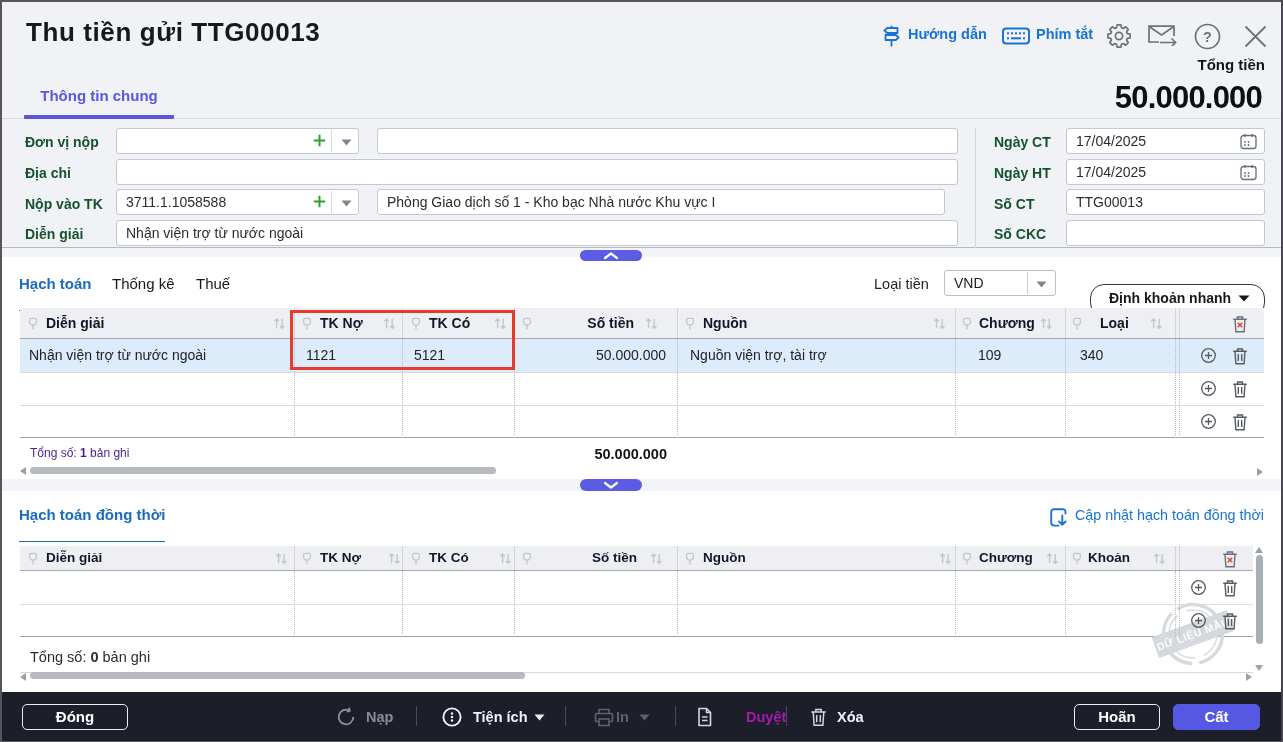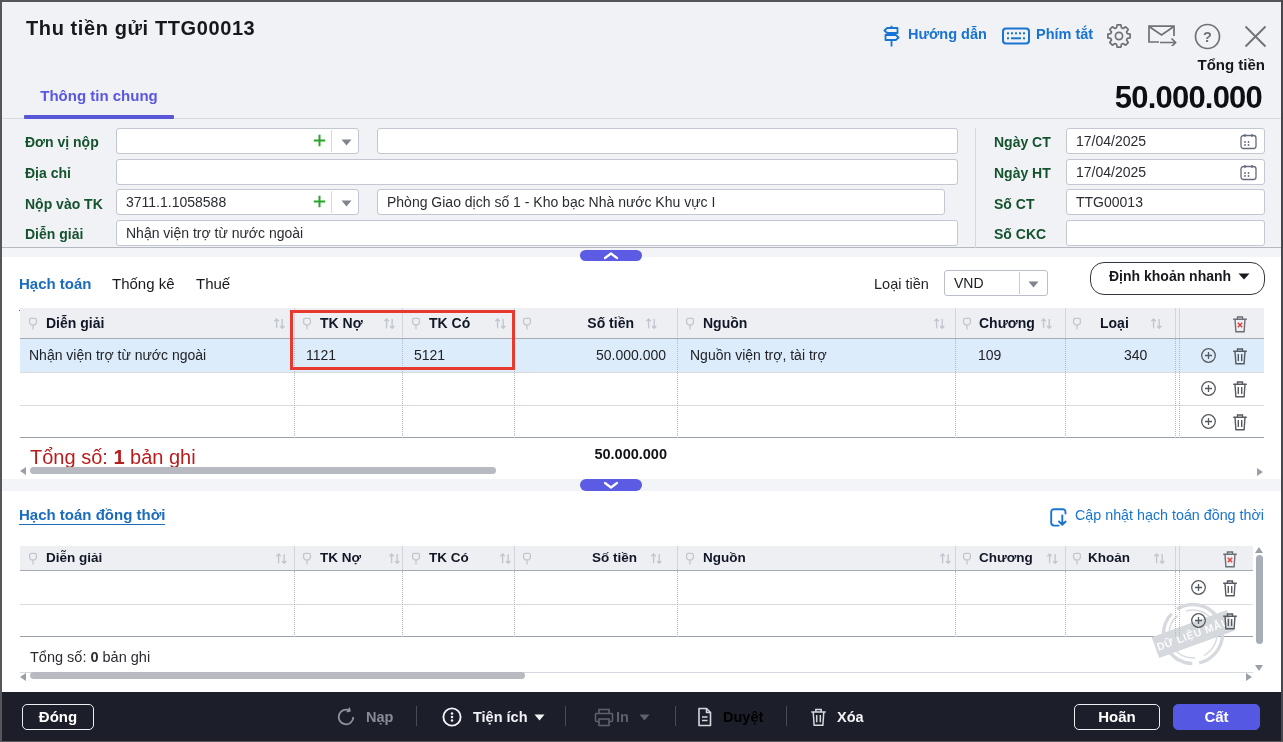--- a/index.html
+++ b/index.html
@@ -37,21 +37,21 @@
   .barbtn { position:absolute; height:26px; border:1px solid #eceef2; border-radius:5px;
             color:#fff; font-weight:bold; font-size:15px; text-align:center; line-height:24px; }
   .baritem { position:absolute; font-weight:bold; font-size:14.5px; }
   .barsep { position:absolute; top:706px; width:1px; height:20px; background:#484b56; }
 </style>
 </head>
 <body>
 <div id="page">
 
   <div id="hdr"></div>
-  <div class="abs" style="left:26px; top:17px; font-size:20px; letter-spacing:0.6px; font-weight:bold; color:#17181c;">Thu tiền gửi TTG00013</div>
+  <div class="abs" style="left:26px; top:17px; font-size:26px; letter-spacing:0.6px; font-weight:bold; color:#17181c;">Thu tiền gửi TTG00013</div>
 
   <div class="abs" style="left:881px; top:25px;">
       <svg width="21" height="23" viewBox="0 0 21 23" fill="none" stroke="#1874d2" stroke-width="1.8" stroke-linejoin="round">
         <path d="M10.5 0.8 V3 M6.2 3 H16.5 V8 H6.2 L3.4 5.5 Z M10.5 8 V10 M4.5 10 H14.8 L17.6 12.5 L14.8 15 H4.5 Z M10.5 15 V21.5"></path>
       </svg>
     </div>
   <div class="abs toplink" style="left:908px; top:26px;">Hướng dẫn</div>
   <div class="abs" style="left:1002px; top:27px;">
       <svg width="28" height="18" viewBox="0 0 28 18" fill="none">
         <rect x="1" y="1.5" width="26" height="15" rx="3" stroke="#1874d2" stroke-width="2"></rect>
@@ -157,30 +157,30 @@
     <svg width="62" height="12" viewBox="0 0 62 12">
         <path d="M25 8 L31 3.5 L37 8" stroke="#fff" stroke-width="2.2" fill="none" stroke-linecap="round" stroke-linejoin="round"></path>
       </svg>
   </div>
 
   <div class="abs" style="left:19px; top:275px; font-size:15px; font-weight:bold; color:#1b6cbd; border-bottom:1.5px solid #1b6cbd; padding-bottom:18px;">Hạch toán</div>
   <div class="abs" style="left:112px; top:275px; font-size:15px; color:#17181d;">Thống kê</div>
   <div class="abs" style="left:196px; top:275px; font-size:15px; color:#17181d;">Thuế</div>
 
   <div class="abs" style="left:874px; top:276px; font-size:14.5px; color:#232529;">Loại tiền</div>
-  <div class="abs" style="left:944px; top:270px; width:104px; height:26px; background:#fff; border:1px solid #b9bec8; border-radius:3px;">
+  <div class="abs" style="left:944px; top:270px; width:112px; height:26px; background:#fff; border:1px solid #b9bec8; border-radius:3px;">
     <span style="position:absolute; left:9px; top:4px; font-size:14px;">VND</span>
     <span style="position:absolute; right:27px; top:1px; bottom:1px; width:1px; background:#c7cbd3;"></span>
     <span style="position:absolute; right:8px; top:10px;">
         <svg width="11" height="7" viewBox="0 0 11 7">
           <polygon points="0.5,0.5 10.5,0.5 5.5,6.5" fill="#80848e"></polygon>
         </svg>
       </span>
   </div>
-  <div class="abs" style="left:1090px; top:262px; width:175px; height:33px; border:1.5px solid #33363e; border-radius:14px; background:#fff;">
+  <div class="abs" style="left:1090px; top:284px; width:175px; height:33px; border:1.5px solid #33363e; border-radius:14px; background:#fff;">
     <span style="position:absolute; left:18px; top:5px; font-size:14px; font-weight:bold; color:#17181d;">Định khoản nhanh</span>
     <span style="position:absolute; right:14px; top:10px;">
         <svg width="12" height="7" viewBox="0 0 12 7">
           <polygon points="0.5,0.5 11.5,0.5 6,6.5" fill="#17181d"></polygon>
         </svg>
       </span>
   </div>
 
   <div id="t1" class="abs" style="left:20px; top:308px; width:1243.5px; height:130px; border-bottom:1px solid #9aa0aa;">
 <div class="thead" style="height:31px;">
@@ -326,26 +326,26 @@
       <span class="dotline" style="left:657px; top:31px; height:99px;"></span>
       <span class="dotline" style="left:935px; top:31px; height:99px;"></span>
       <span class="dotline" style="left:1045px; top:31px; height:99px;"></span>
       <span class="dotline" style="left:1155px; top:31px; height:99px;"></span>
       <span class="dotline" style="left:1159px; top:31px; height:99px;"></span>
       <span class="cell" style="left:9px; top:38.5px;">Nhận viện trợ từ nước ngoài</span>
       <span class="cell" style="left:286px; top:38.5px;">1121</span>
       <span class="cell" style="left:394px; top:38.5px;">5121</span>
       <span class="cell" style="left:670px; top:38.5px;">Nguồn viện trợ, tài trợ</span>
       <span class="cell" style="left:958px; top:38.5px;">109</span>
-      <span class="cell" style="left:1060px; top:38.5px;margin-left:44px;">340</span>
+      <span class="cell" style="left:1060px; top:38.5px;">340</span>
       <span class="cell" style="left:500px; width:146px; text-align:right; top:38.5px;">50.000.000</span>
   </div>
   <div class="abs" style="left:290px; top:309.5px; width:224.5px; height:60.5px; border:3.5px solid #e8392f; z-index:5;"></div>
 
-  <div class="abs" style="left:30px; top:446px; font-size:20px; color:#b91c1c;">Tổng số: <b>1</b> bản ghi</div>
+  <div class="abs" style="left:30px; top:446px; font-size:12px; color:#4c1d95;">Tổng số: <b>1</b> bản ghi</div>
   <div class="abs bold" style="left:517px; top:446px; width:150px; text-align:right; font-size:14.5px; color:#101216;">50.000.000</div>
 
   <div class="abs" style="left:30px; top:467px; width:466px; height:7px; background:#b7bac0; border-radius:3.5px;"></div>
   <div class="abs" style="left:20px; top:467px;">
       <svg width="6" height="8" viewBox="0 0 6 8">
         <polygon points="6,0 6,8 0,4" fill="#9aa0a8"></polygon>
       </svg>
     </div>
   <div class="abs" style="left:1257px; top:468px;">
       <svg width="6" height="8" viewBox="0 0 6 8">
@@ -353,21 +353,21 @@
       </svg>
     </div>
 
   <div class="abs" style="left:0px; top:479px; width:1283px; height:12px; background:#f3f4f7;"></div>
   <div class="abs" style="left:580px; top:479px; width:62px; height:12px; background:#5b5ce3; border-radius:6px;">
     <svg width="62" height="12" viewBox="0 0 62 12">
         <path d="M25 4 L31 8.5 L37 4" stroke="#fff" stroke-width="2.2" fill="none" stroke-linecap="round" stroke-linejoin="round"></path>
       </svg>
   </div>
 
-  <div class="abs" style="left:19px; top:506px; font-size:15px; font-weight:bold; color:#1b6cbd; border-bottom:1.5px solid #1b6cbd; padding-bottom:1px;">Hạch toán đồng thời</div>
+  <div class="abs" style="left:19px; top:506px; font-size:15px; font-weight:bold; color:#1b6cbd; border-bottom:1.5px solid #1b6cbd; padding-bottom:18px;">Hạch toán đồng thời</div>
   <div class="abs" style="left:1050px; top:508px;">
       <svg width="17" height="19" viewBox="0 0 17 19" fill="none" stroke="#1774d1" stroke-width="1.9" stroke-linejoin="round" stroke-linecap="round">
         <path d="M15.5 5.5 V4.2 Q15.5 1.2 12.5 1.2 H4.2 Q1.2 1.2 1.2 4.2 V14.6 Q1.2 17.6 4.2 17.6 H8.6"></path>
         <path d="M12.3 7.5 V16.8 M9 13.5 L12.3 16.8 L15.6 13.5"></path>
       </svg>
     </div>
   <div class="abs" style="left:1075px; top:507px; font-size:14.3px; color:#1774d1;">Cập nhật hạch toán đồng thời</div>
 
   <div id="t2" class="abs" style="left:20px; top:546px; width:1233px; height:91px; border-bottom:1px solid #9aa0aa; background:#fff;">
 <svg width="100" height="100" viewBox="0 0 100 100" style="position:absolute; left:1123px; top:38px;">
@@ -532,21 +532,21 @@
         <polygon points="0,6 8,6 4,0" fill="#9aa0a8"></polygon>
       </svg>
     </div>
   <div class="abs" style="left:1255px; top:665px;">
       <svg width="8" height="6" viewBox="0 0 8 6">
         <polygon points="0,0 8,0 4,6" fill="#9aa0a8"></polygon>
       </svg>
     </div>
 
   <div id="bar"></div>
-  <div class="barbtn" style="left:22px; top:704px; width:72px;">Đóng</div>
+  <div class="barbtn" style="left:22px; top:704px; width:106px;">Đóng</div>
   <div class="barbtn" style="left:1074px; top:704px; width:86px;">Hoãn</div>
   <div class="barbtn" style="left:1173px; top:704px; width:87px; background:#5458e2; border-color:#5458e2;">Cất</div>
 
   <div class="abs" style="left:336px; top:707px;">
       <svg width="20" height="20" viewBox="0 0 20 20" fill="none" stroke="#8f939c" stroke-width="1.8">
         <path d="M17.3 10 A7.3 7.3 0 1 1 13.5 3.6"></path>
         <path d="M13.1 0.8 L13.8 3.9 L10.7 4.7" stroke-linejoin="round"></path>
       </svg>
     </div>
   <div class="baritem" style="left:366px; top:709px; color:#888c96;">Nạp</div>
@@ -582,21 +582,21 @@
       </svg>
     </div>
   <div class="barsep" style="left:675px;"></div>
   <div class="abs" style="left:696px; top:707px;">
       <svg width="17" height="20" viewBox="0 0 17 20" fill="none" stroke="#d6d8dd" stroke-width="1.6" stroke-linejoin="round">
         <path d="M3 1.5 H10.5 L14.5 5.5 V18.5 H3 Z"></path>
         <path d="M10.5 1.5 V5.5 H14.5"></path>
         <path d="M6 10 H11.5 M6 13.5 H11.5" stroke-width="1.4"></path>
       </svg>
     </div>
-  <div class="baritem" style="left:723px; top:709px; color:#000000;">Duyệt</div>
+  <div class="baritem" style="left:746px; top:709px; color:#a21caf;">Duyệt</div>
   <div class="barsep" style="left:786px;"></div>
   <div class="abs" style="left:810px; top:707px;">
       <svg width="17" height="20" viewBox="0 0 16 18" fill="none" stroke="#d6d8dd" stroke-width="1.4">
         <path d="M1.2 4.2 H14.8 M5.5 4.2 V2 H10.5 V4.2 M3 4.2 L3.9 16.8 H12.1 L13 4.2"></path>
         <path d="M6.3 7 V14 M9.7 7 V14"></path>
       </svg>
     </div>
   <div class="baritem" style="left:837px; top:709px; color:#f2f3f6;">Xóa</div>
 
   <div class="abs" style="left:0; top:0; width:1283px; height:2px; background:#55555b; z-index:60;"></div>

